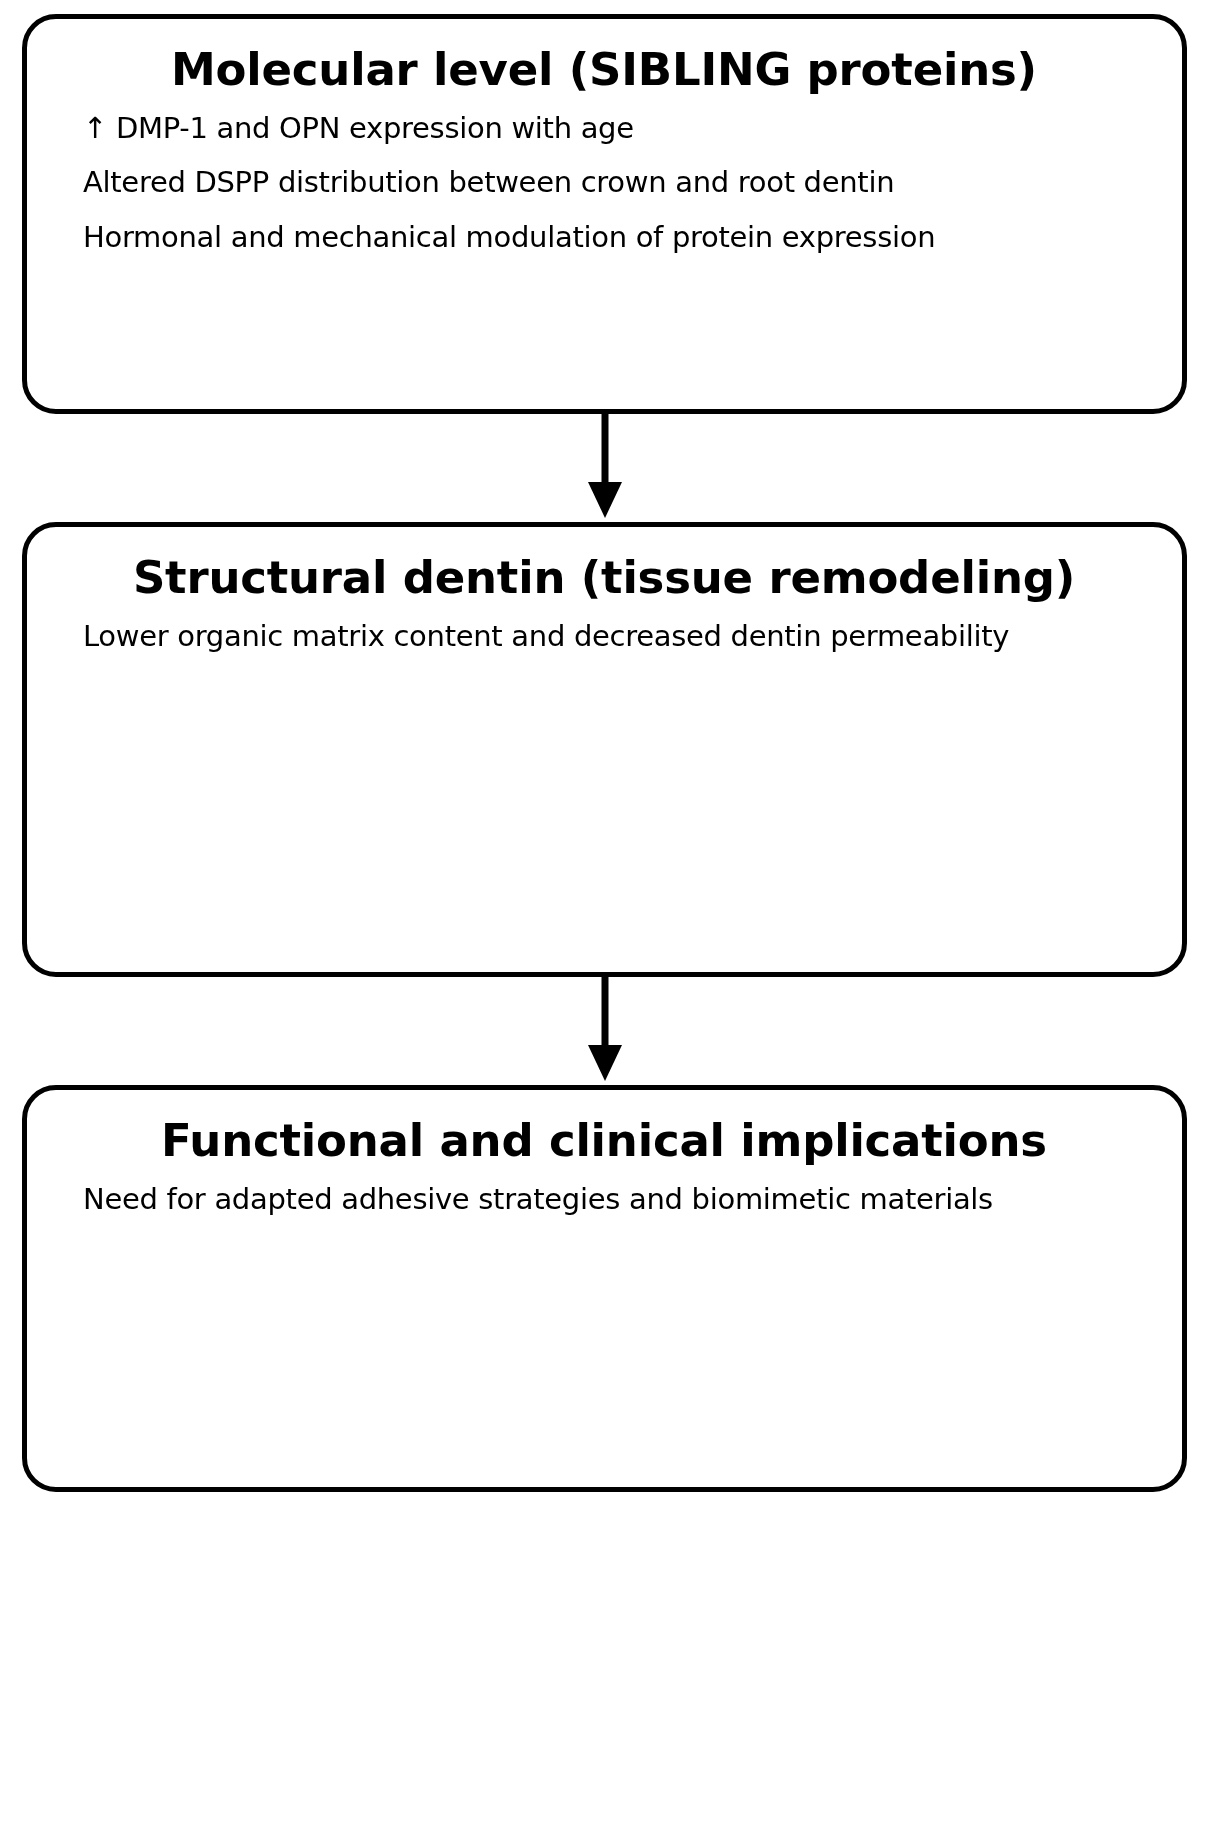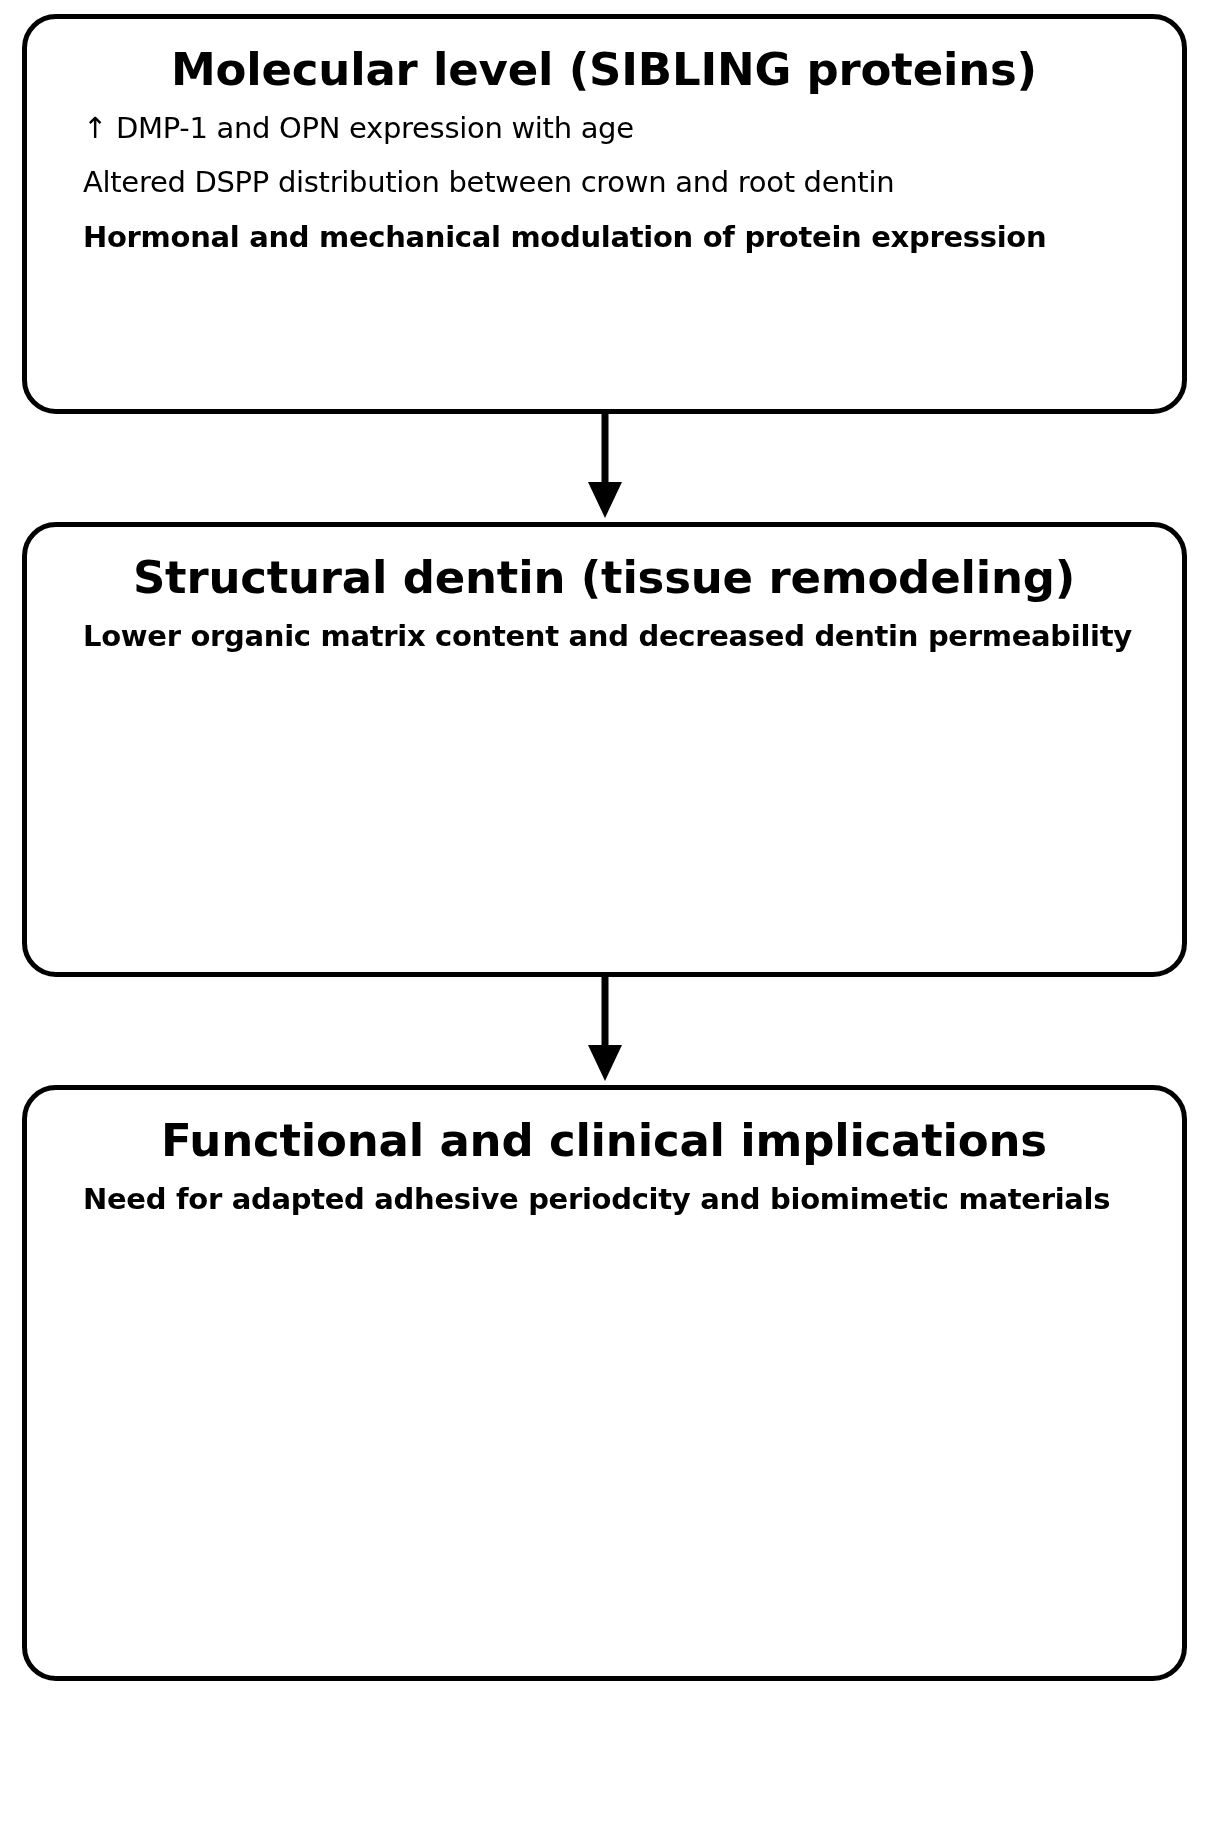--- a/index.html
+++ b/index.html
@@ -44,36 +44,35 @@
     padding-right: 10px;
   }
   .item {
     font-size: 29px;
     line-height: 1.25;
     margin: 0 0 22px 0;
     letter-spacing: -0.3px;
   }
   .item:last-child {
     margin-bottom: 0;
-    font-weight: bold;
   }
   .connector {
     flex: 0 0 auto;
     display: flex;
     justify-content: center;
     align-items: center;
     height: 108px;
   }
   .connector svg {
     display: block;
   }
   
   #node-molecular { height: 400px; }
   #node-structural { height: 455px; }
-  #node-functional { height: 596px; }
+  #node-functional { height: 407px; }
 
   #node-molecular .node-body .item { margin-bottom: 18px; }
   #node-structural .node-body .item { margin-bottom: 20px; }
   #node-functional .node-body .item { margin-bottom: 20px; }
 </style>
 </head>
 <body>
 
 <div class="flow">
 
@@ -103,17 +102,17 @@
   <div class="connector">
     <svg width="40" height="108" viewBox="0 0 40 108" aria-hidden="true">
       <line x1="20" y1="0" x2="20" y2="78" stroke="#000000" stroke-width="7"></line>
       <polygon points="20,104 3,68 37,68" fill="#000000"></polygon>
     </svg>
   </div>
 
   <div class="node" id="node-functional">
     <div class="node-title">Functional and clinical implications</div>
     <div class="node-body">
-      <p class="item">Need for adapted adhesive periodcity and biomimetic materials</p>
+      <p class="item">Need for adapted adhesive strategies and biomimetic materials</p>
     </div>
   </div>
 
 </div>
 
 </body></html>

